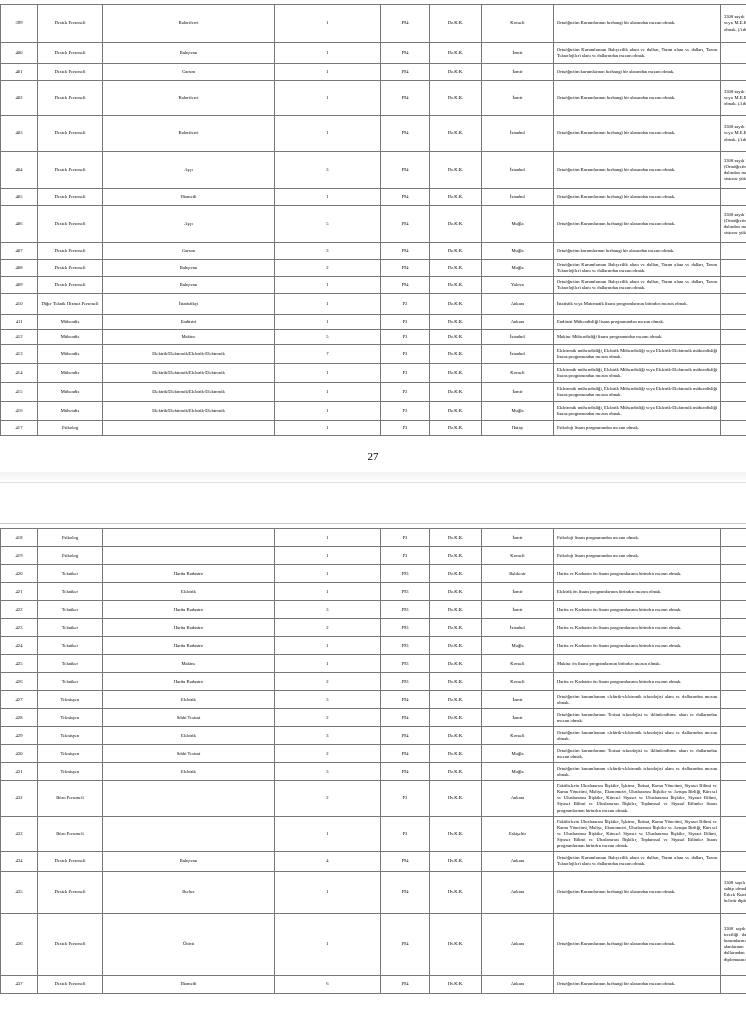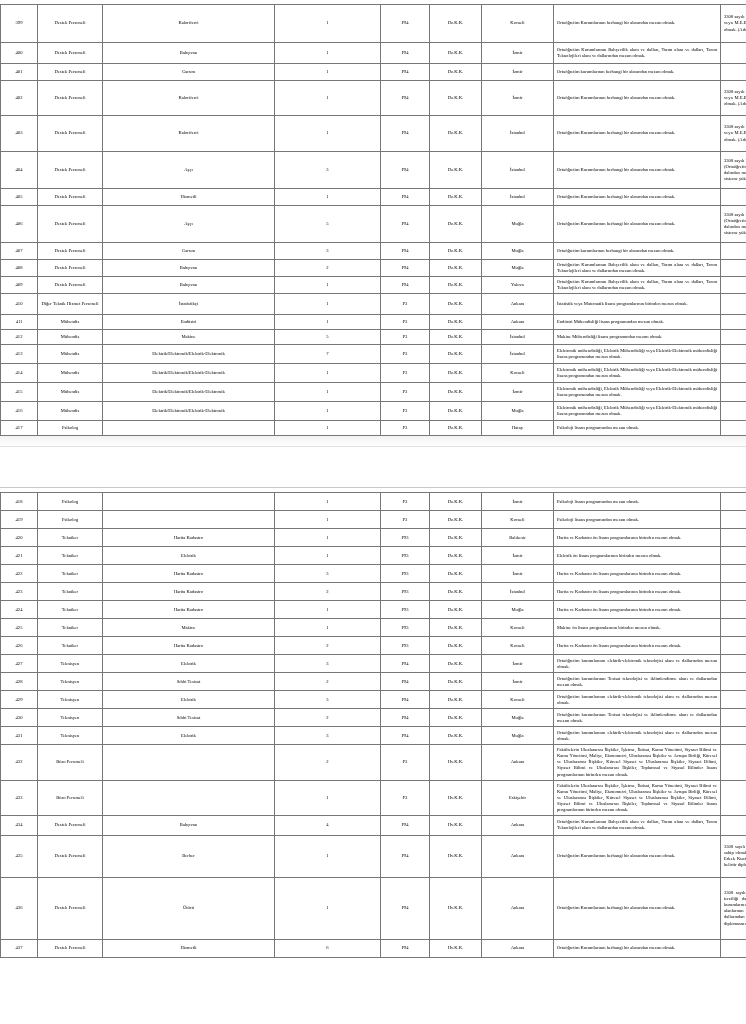--- a/index.html
+++ b/index.html
@@ -275,20 +275,21 @@
           <td class="c-branch"></td>
           <td class="c-count">1</td>
           <td class="c-kpss">P3</td>
           <td class="c-force">Dz.K.K.</td>
           <td class="c-prov">Hatay</td>
           <td class="c-cond">Psikoloji lisans programından mezun olmak.</td>
           <td class="c-extra"></td>
         </tr>
       </tbody>
   </table>
+  <div class="pagenum">27</div>
 </div>
 
 <div class="page-break-shadow"></div>
 <div class="page-gap"></div>
 
 <div class="page">
   <div class="spacer-top"></div>
   <table class="listing">
     <tbody id="tbody-page-two">
         <tr style="height: 18px;">

